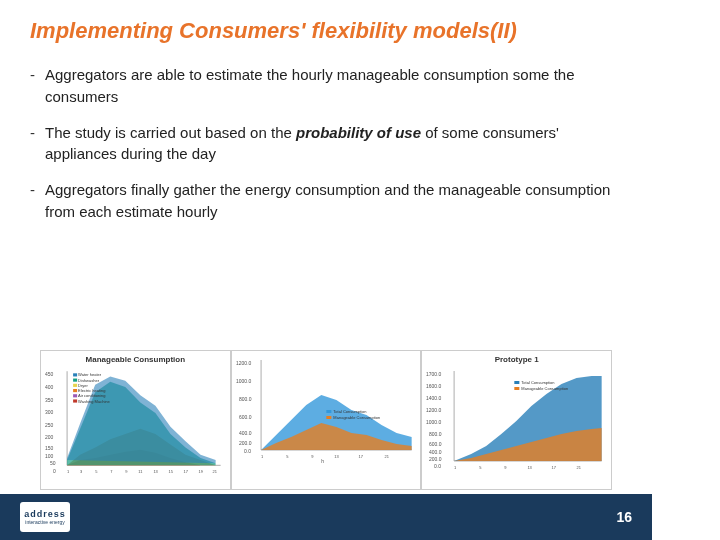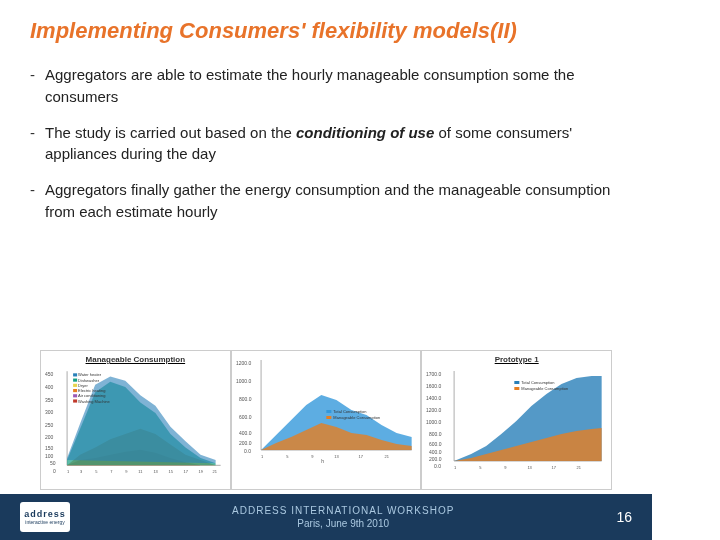--- a/index.html
+++ b/index.html
@@ -66,21 +66,20 @@
       font-style: italic;
     }
 
     .charts-row {
       display: flex;
       margin-top: 8px;
       margin-bottom: 4px;
       padding: 0 10px;
       align-items: flex-end;
       flex: 1;
-      text-decoration: underline;
     }
 
     .chart-box {
       background: #fff;
       border: 1px solid #ccc;
       flex: 1;
       height: 140px;
       padding: 4px;
       position: relative;
       overflow: hidden;
@@ -152,21 +151,21 @@
     }
 
     .footer-date {
       color: #aac8e0;
       font-size: 10px;
     }
 
     .footer-page {
       color: #fff;
       font-size: 14px;
-      font-weight: normal;
+      font-weight: bold;
     }
 
     
     svg text {
       font-family: Arial, sans-serif;
     }
   </style>
 </head>
 <body>
 
@@ -181,21 +180,21 @@
     <div class="bullet">
       <span class="bullet-dash">-</span>
       <span class="bullet-text">
         Aggregators are able to estimate the hourly manageable consumption some the consumers
       </span>
     </div>
 
     <div class="bullet">
       <span class="bullet-dash">-</span>
       <span class="bullet-text">
-        The study is carried out based on the <span class="bold-italic">conditioning of use</span> of some consumers' appliances during the day
+        The study is carried out based on the <span class="bold-italic">probability of use</span> of some consumers' appliances during the day
       </span>
     </div>
 
     <div class="bullet">
       <span class="bullet-dash">-</span>
       <span class="bullet-text">
         Aggregators finally gather the energy consumption and the manageable consumption from each estimate hourly
       </span>
     </div>
 
@@ -330,22 +329,18 @@
 
   <div class="footer">
 
     <div class="footer-logo">
       <div class="logo-box">
         <span class="logo-text-top">address</span>
         <span class="logo-subtext">interactive energy</span>
       </div>
     </div>
 
-    <div class="footer-center">
-      <span class="footer-workshop">ADDRESS INTERNATIONAL WORKSHOP</span>
-      <span class="footer-date">Paris, June 9th 2010</span>
-    </div>
 
     <div class="footer-page">16</div>
 
   </div>
 
 </div>
 
 </body></html>

